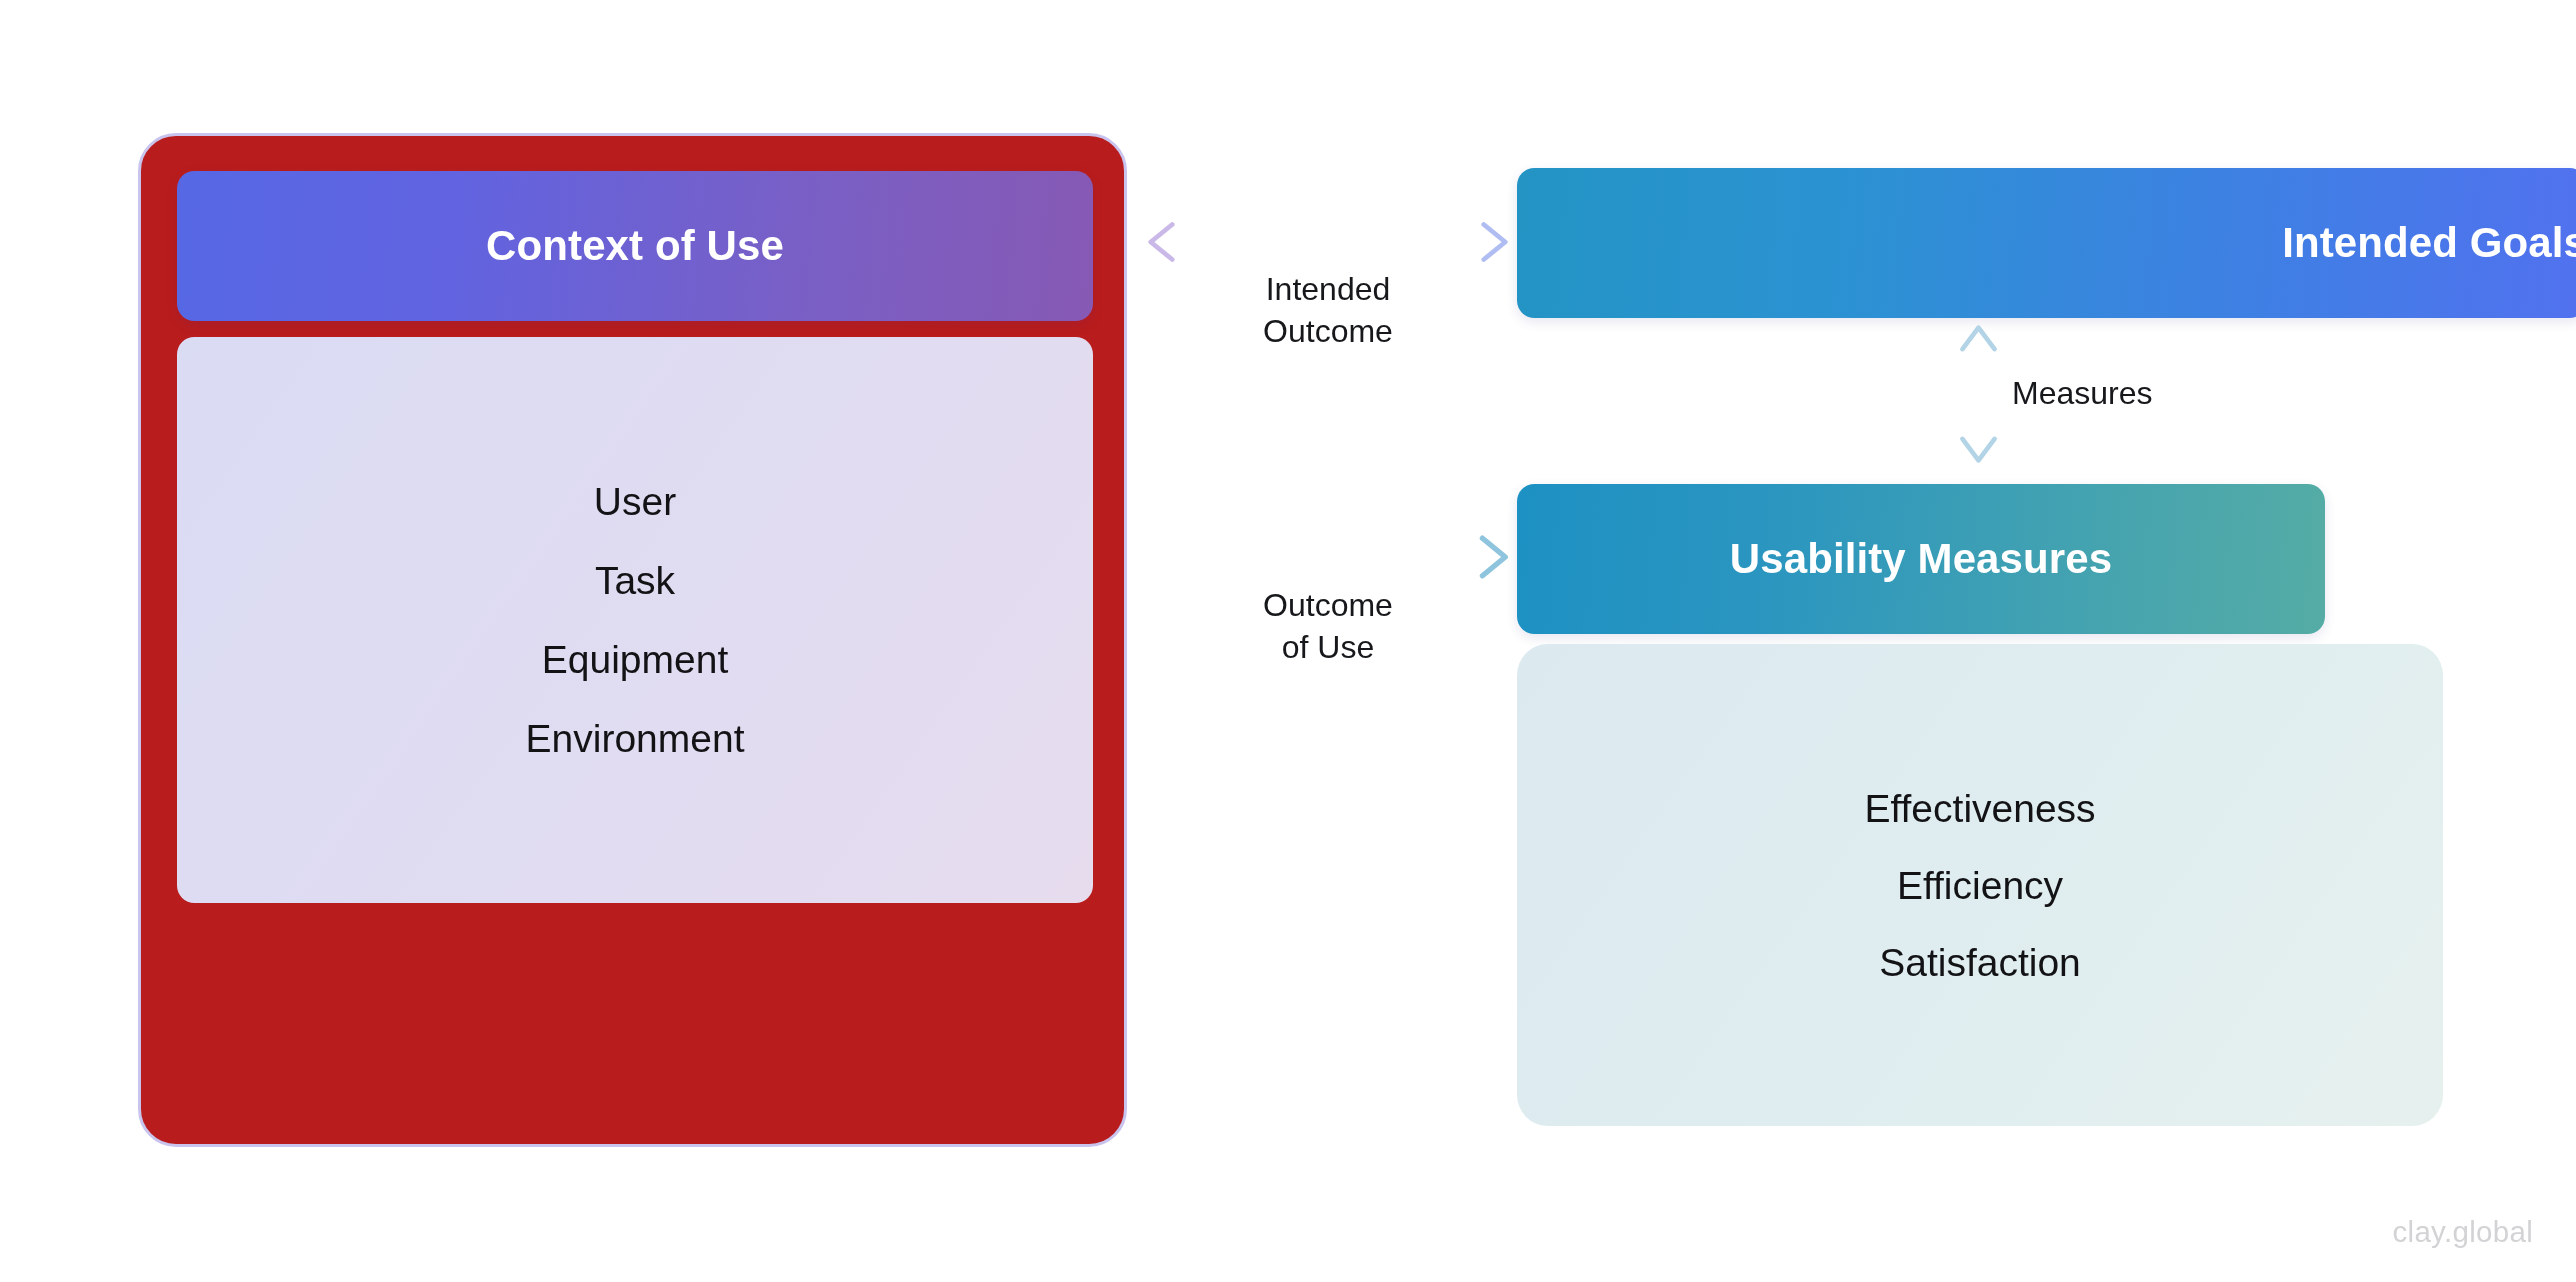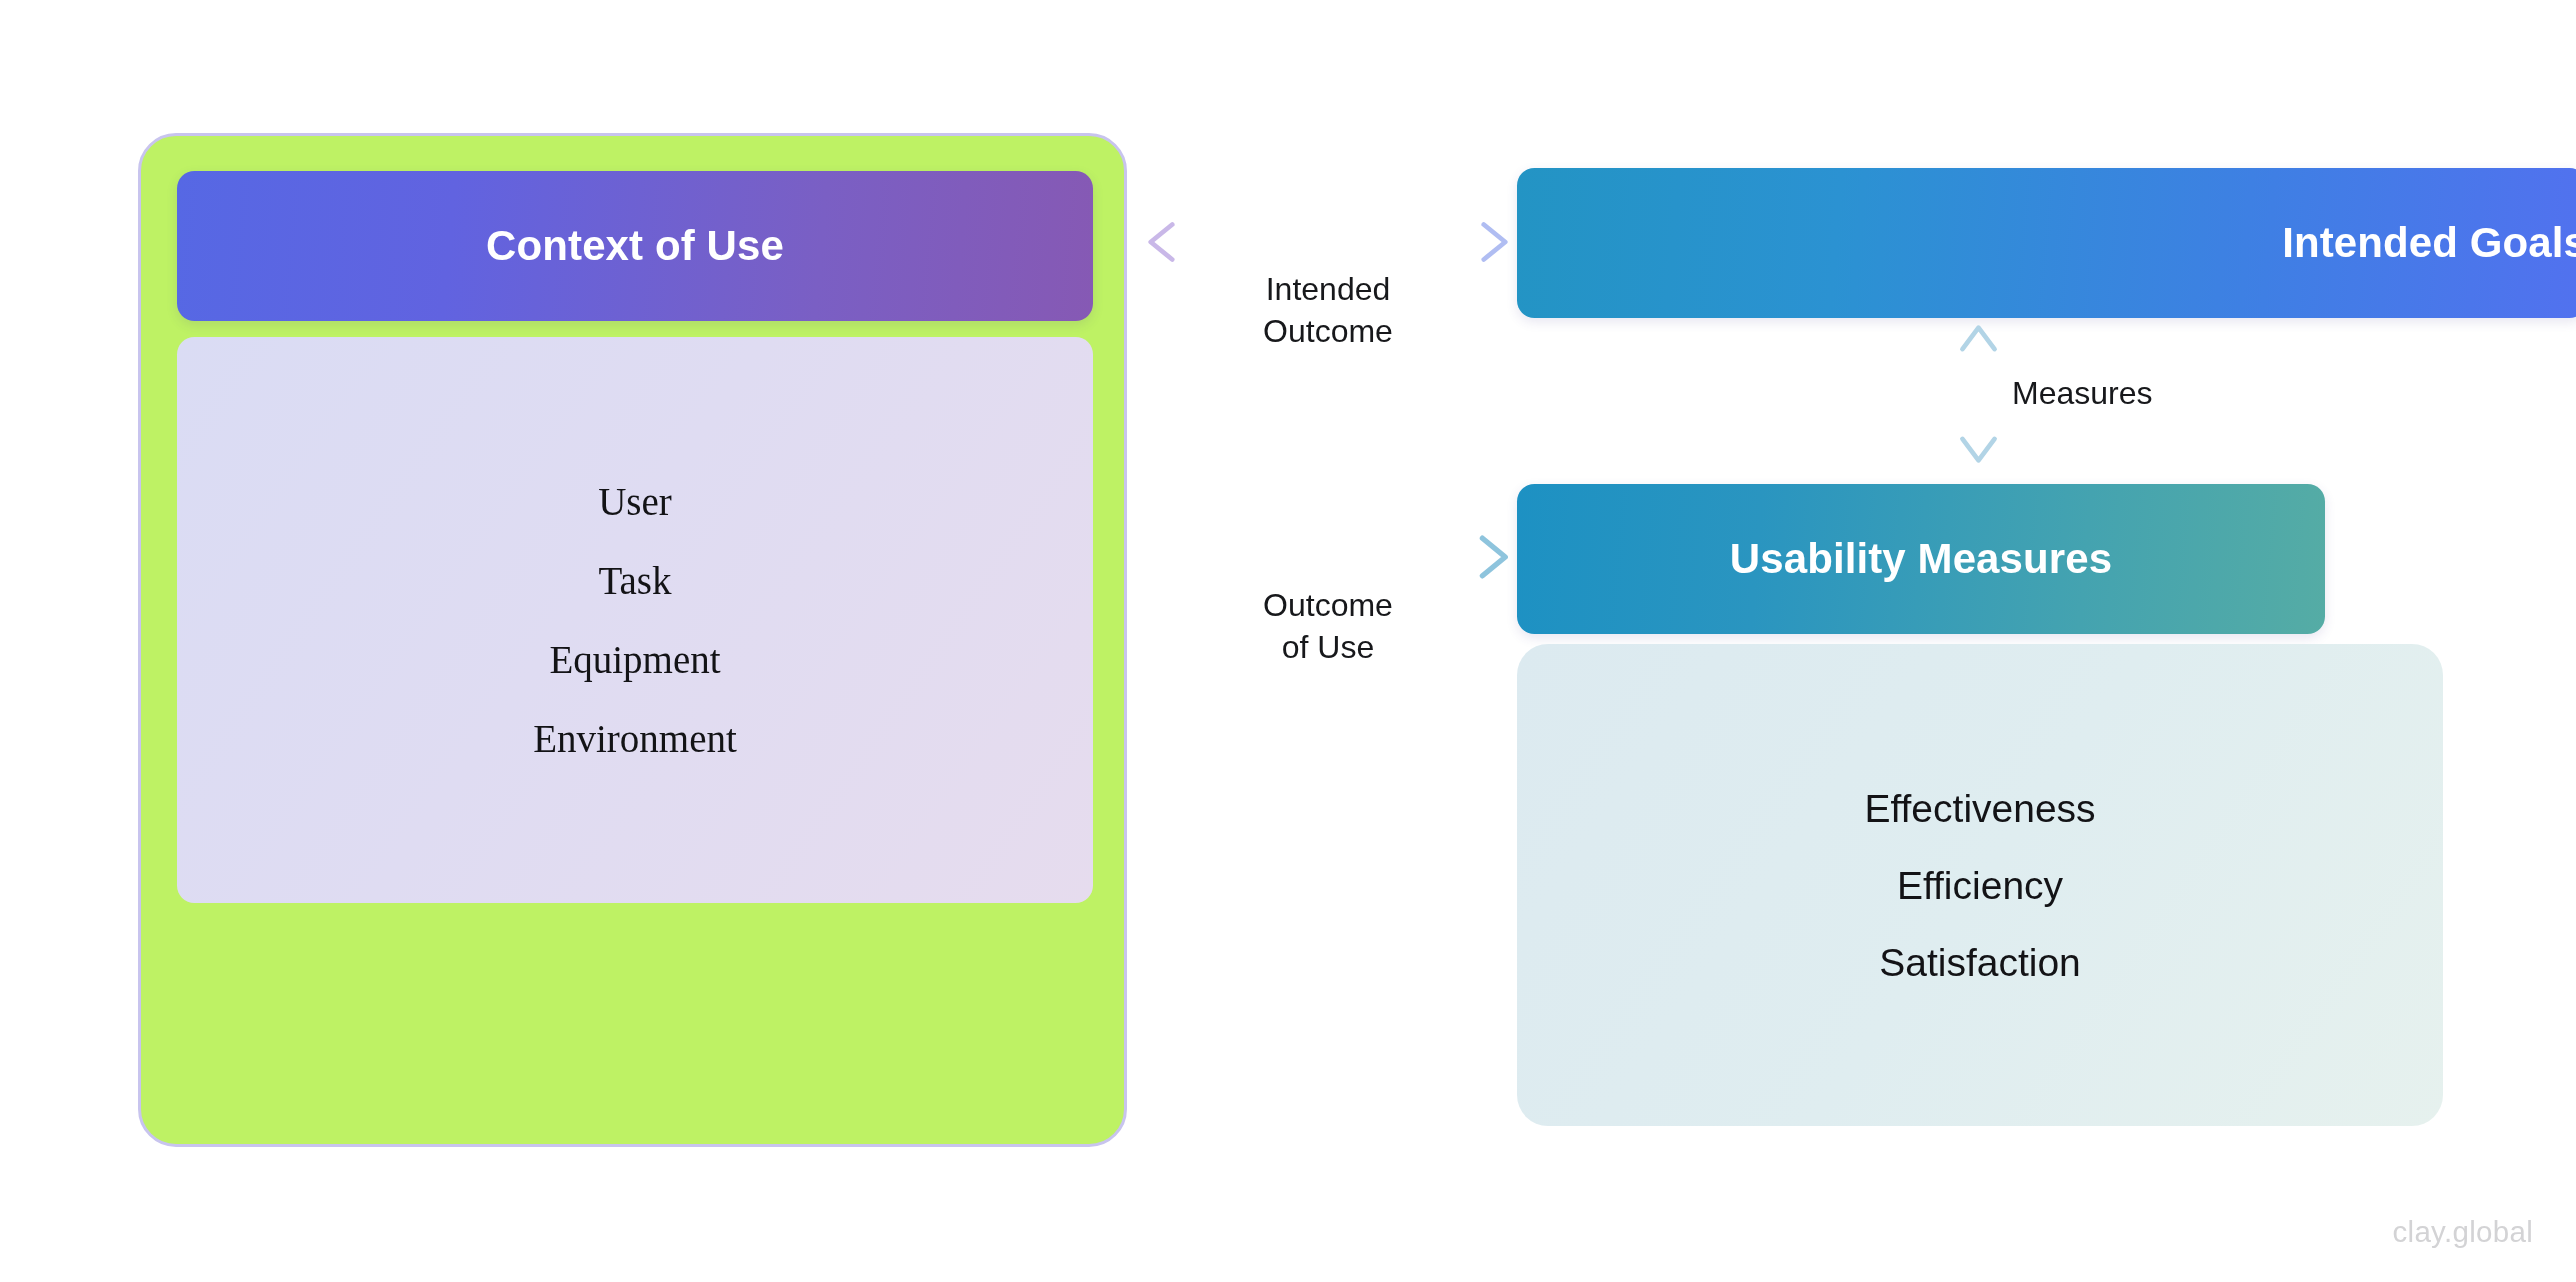--- a/index.html
+++ b/index.html
@@ -19,21 +19,21 @@
   
   #context-container {
     position: absolute;
     left: 138px;
     top: 133px;
     width: 989px;
     height: 1014px;
     box-sizing: border-box;
     border: 3.4px solid #c8c4ee;
     border-radius: 38px;
-    background: #bef264;
+    background: #b91c1c;
   }
 
   
   .header-pill {
     position: absolute;
     border-radius: 17.4px;
     display: flex;
     align-items: center;
     justify-content: center;
     color: #ffffff;
@@ -67,21 +67,20 @@
     top: 201px;
     width: 916px;
     height: 566px;
     border-radius: 17.4px;
     background: linear-gradient(125deg, #dadcf4 0%, #dfdcf2 45%, #e6dcee 100%);
     display: flex;
     flex-direction: column;
     align-items: center;
     justify-content: center;
     gap: 40px;
-    font-family: Liberation Serif, serif;
   }
   #context-body-panel .body-item {
     font-size: 39px;
     color: #131316;
     line-height: 1;
   }
 
   
   #intended-goals-header {
     left: 1517px;

